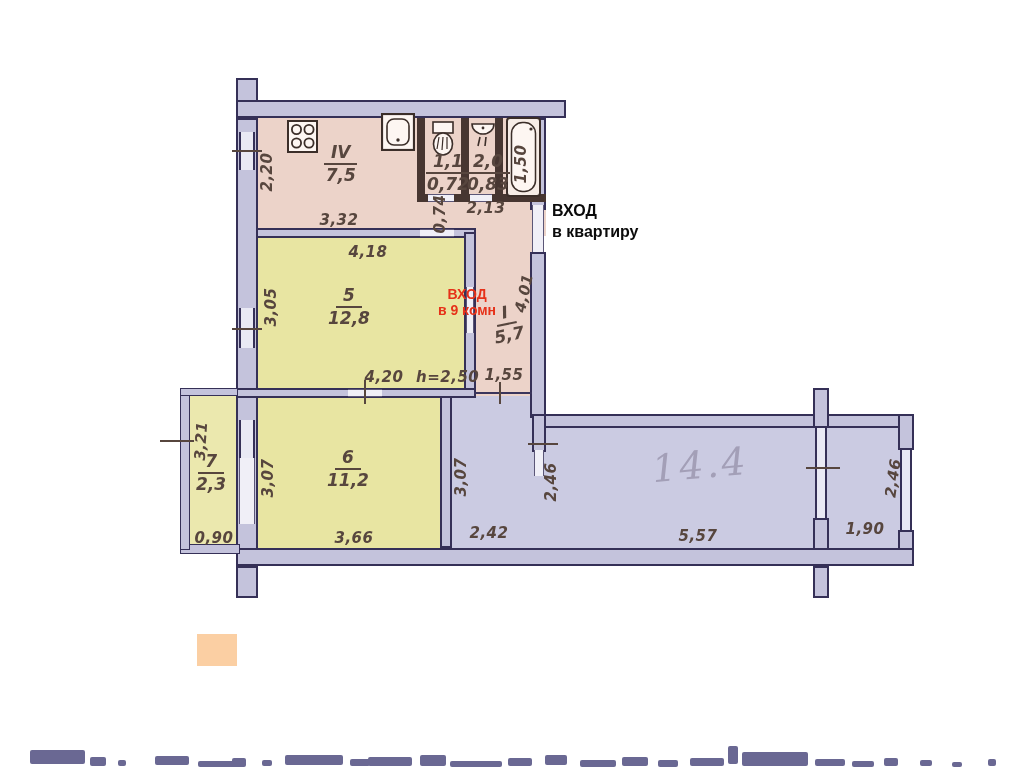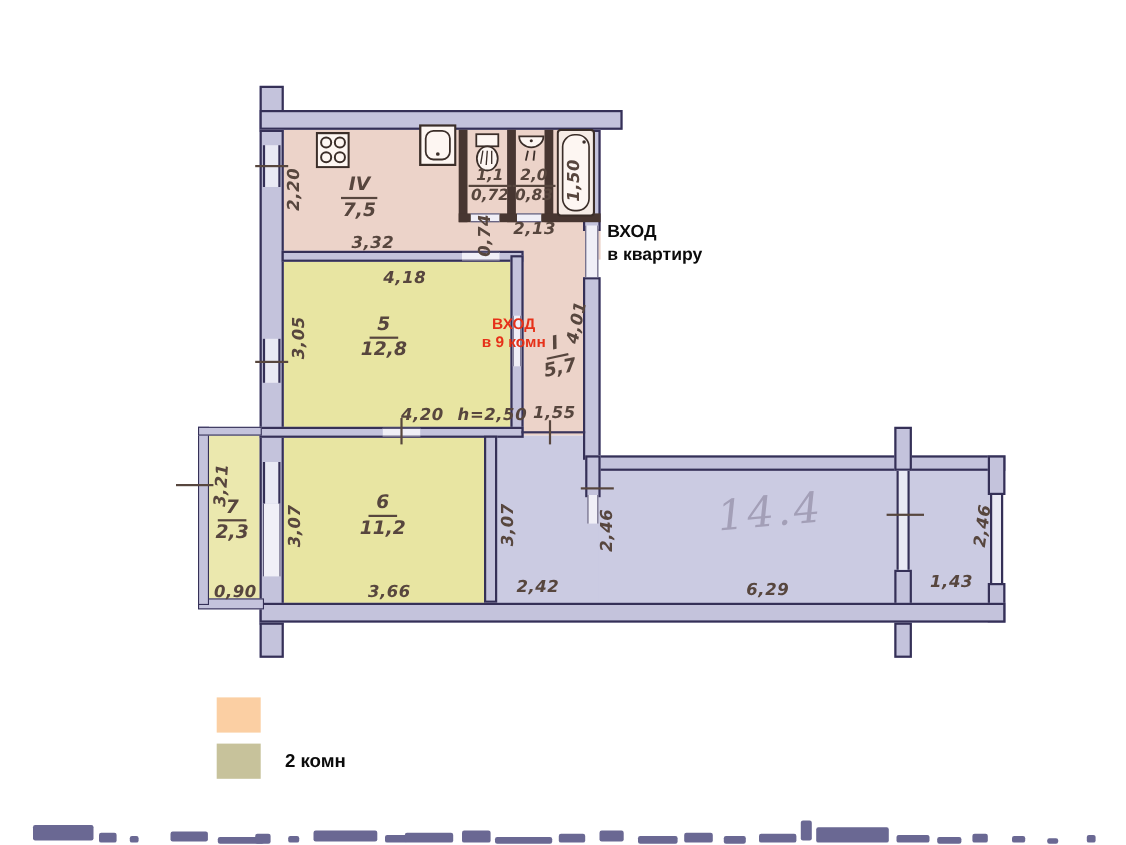--- a/index.html
+++ b/index.html
@@ -23,21 +23,21 @@
   .dim{position:absolute;font:italic 700 15px "DejaVu Sans",sans-serif;color:#57463e;
        white-space:nowrap;letter-spacing:.5px;width:44px;text-align:center;}
   .rot{transform:rotate(-90deg);}
   .rot78{transform:rotate(-78deg);}
   .rot82{transform:rotate(-82deg);}
   .rot86{transform:rotate(-86deg);}
   .rlabel{position:absolute;display:flex;flex-direction:column;align-items:center;
           font:italic 700 17px "DejaVu Sans",sans-serif;color:#57463e;}
   .rlabel .n{border-bottom:2px solid #57463e;padding:0 7px;line-height:1.15;}
   .rlabel .a{line-height:1.25;}
-  .rlabel.small{font-size:14px;}
+  .rlabel.small{font-size:17px;}
   .rlabel.tilt{transform:rotate(-12deg);}
   .note-black{position:absolute;font:700 16px "Liberation Sans",sans-serif;color:#0b0b0b;line-height:1.3;}
   .note-red{position:absolute;font:700 14px "Liberation Sans",sans-serif;color:#e63119;
             text-align:center;line-height:1.15;width:74px;}
   .hw{position:absolute;font:italic 400 38px "DejaVu Serif",serif;color:#a39fb7;
       transform:rotate(-5deg);letter-spacing:3px;}
   .legend-row{position:absolute;display:flex;align-items:center;gap:22px;}
   .swatch{width:40px;height:32px;}
   .sw1{background:#fbcfa3;}
   .sw2{background:#c7c29b;}
@@ -145,21 +145,21 @@
     </svg>
   </div>
   <div class="abs" style="left:506px;top:117px;">
     <svg width="35" height="80" viewBox="0 0 35 80">
       <rect x="1" y="1" width="33" height="78" rx="3" fill="#f6ece6" stroke="#3b2e29" stroke-width="2"></rect>
       <rect x="5.5" y="5.5" width="24" height="69" rx="11" fill="#fdf6f2" stroke="#3b2e29" stroke-width="1.5"></rect>
       <circle cx="25" cy="12" r="1.6" fill="#3b2e29"></circle>
     </svg>
   </div>
 
-  <div class="rlabel" style="left:310px;top:143px;margin-top:16px;">
+  <div class="rlabel" style="left:324px;top:143px;">
     <span class="n">IV</span>
     <span class="a">7,5</span>
   </div>
   <div class="rlabel small" style="left:426px;top:152px;">
     <span class="n">1,1</span>
     <span class="a">0,72</span>
   </div>
   <div class="rlabel small" style="left:466px;top:152px;">
     <span class="n">2,0</span>
     <span class="a">0,83</span>
@@ -192,40 +192,36 @@
   <div class="dim" style="left:362px;top:368px;">4,20</div>
   <div class="dim" style="left:416px;top:368px;width:56px;">h=2,50</div>
   <div class="dim" style="left:482px;top:366px;">1,55</div>
   <div class="dim rot86" style="left:179px;top:432px;">3,21</div>
   <div class="dim" style="left:192px;top:529px;">0,90</div>
   <div class="dim rot" style="left:246px;top:469px;">3,07</div>
   <div class="dim" style="left:332px;top:529px;">3,66</div>
   <div class="dim rot" style="left:439px;top:468px;">3,07</div>
   <div class="dim" style="left:467px;top:524px;">2,42</div>
   <div class="dim rot" style="left:529px;top:473px;">2,46</div>
-  <div class="dim" style="left:676px;top:527px;">6,29</div>
+  <div class="dim" style="left:676px;top:527px;">5,57</div>
   <div class="dim rot82" style="left:871px;top:469px;">2,46</div>
-  <div class="dim" style="left:843px;top:520px;">1,43</div>
+  <div class="dim" style="left:843px;top:520px;">1,90</div>
 
   <div class="note-black" style="left:552px;top:201px;">
     <div>ВХОД</div>
     <div>в квартиру</div>
   </div>
   <div class="note-red" style="left:430px;top:286px;">
     <div>ВХОД</div>
     <div>в 9 комн</div>
   </div>
   <div class="hw" style="left:652px;top:443px;">14.4</div>
 
   <div class="legend-row" style="left:197px;top:634px;">
     <div class="swatch sw1"></div>
-  </div>
-  <div class="legend-row" style="left:197px;top:676px;">
-    <div class="swatch sw2"></div>
-    <div class="legend-label">2 комн</div>
   </div>
 
   <div>
     <div class="blob" style="left:30px;top:750px;width:55px;height:14px;"></div>
     <div class="blob" style="left:90px;top:757px;width:16px;height:9px;"></div>
     <div class="blob" style="left:118px;top:760px;width:8px;height:6px;"></div>
     <div class="blob" style="left:155px;top:756px;width:34px;height:9px;"></div>
     <div class="blob" style="left:198px;top:761px;width:42px;height:6px;"></div>
     <div class="blob" style="left:232px;top:758px;width:14px;height:9px;"></div>
     <div class="blob" style="left:262px;top:760px;width:10px;height:6px;"></div>

